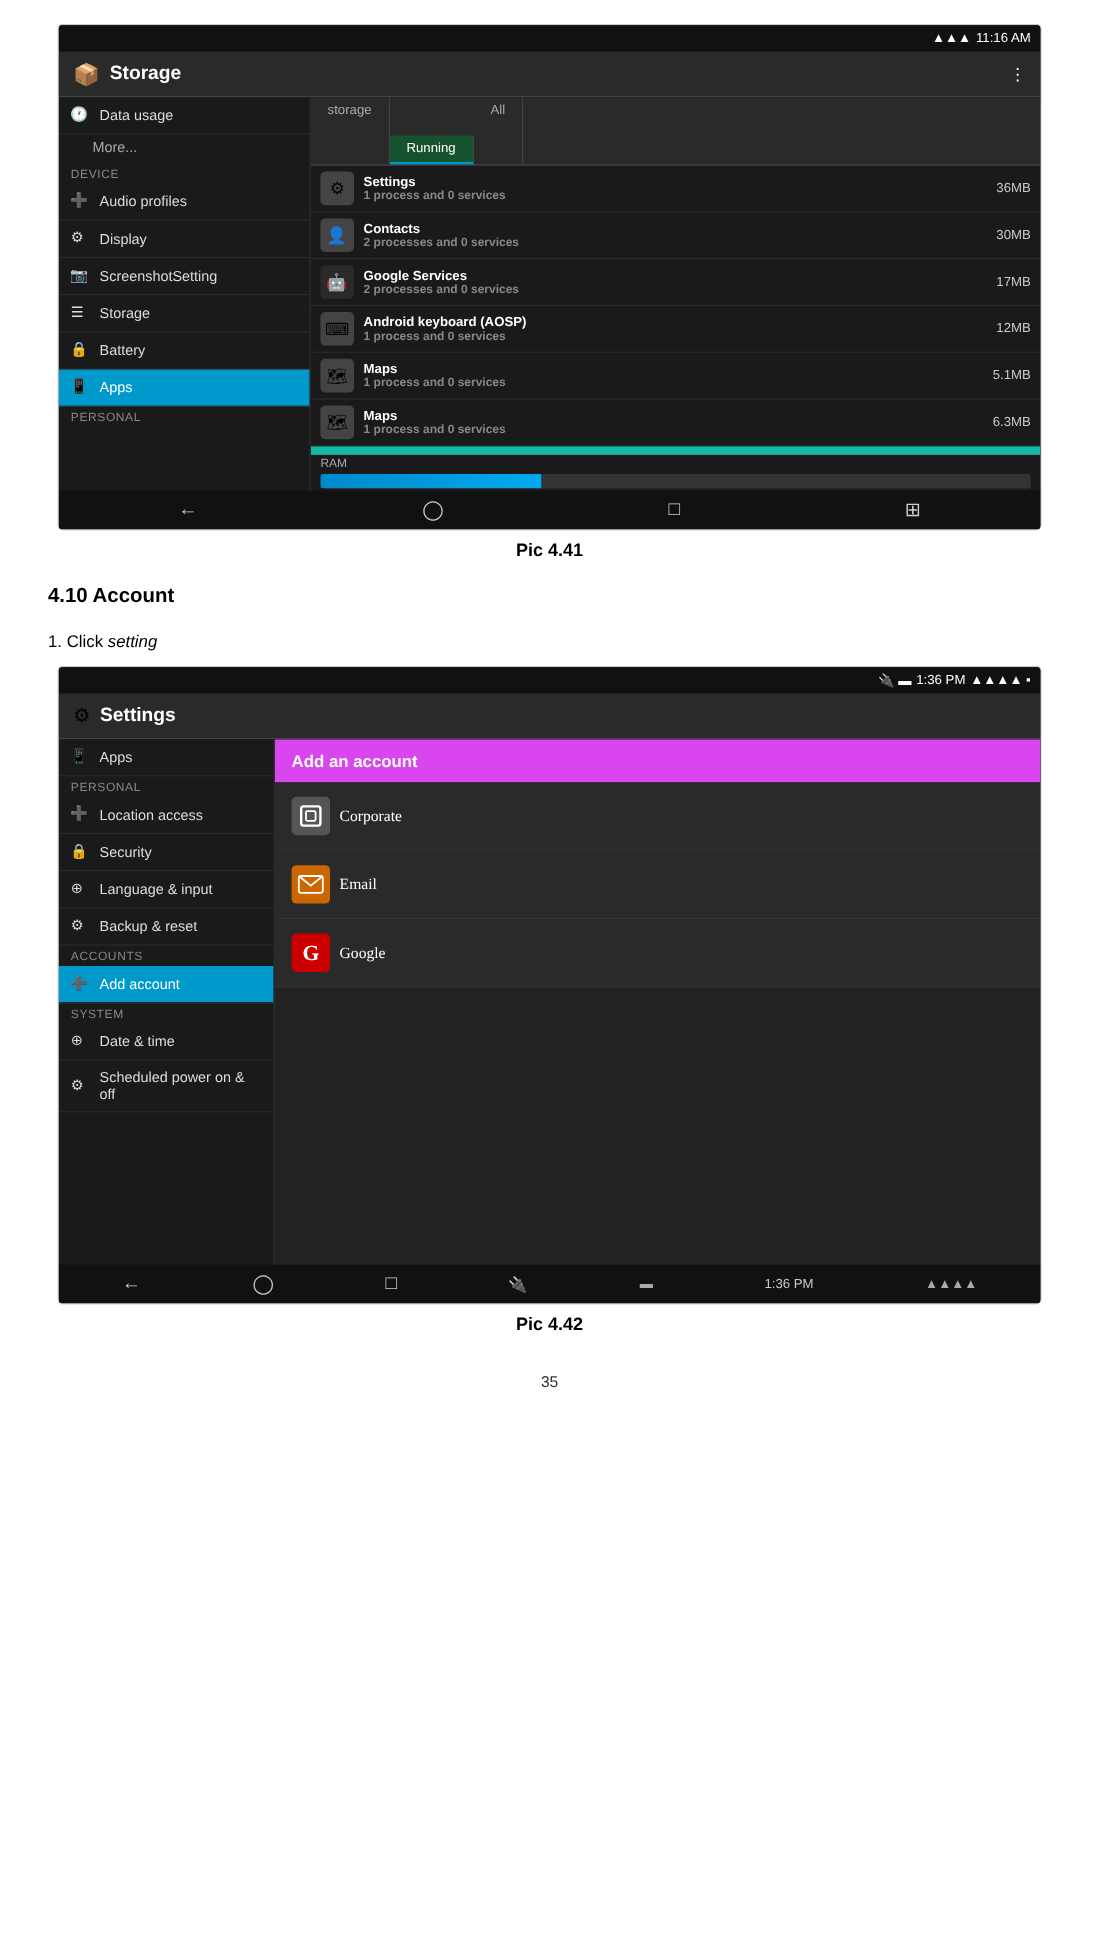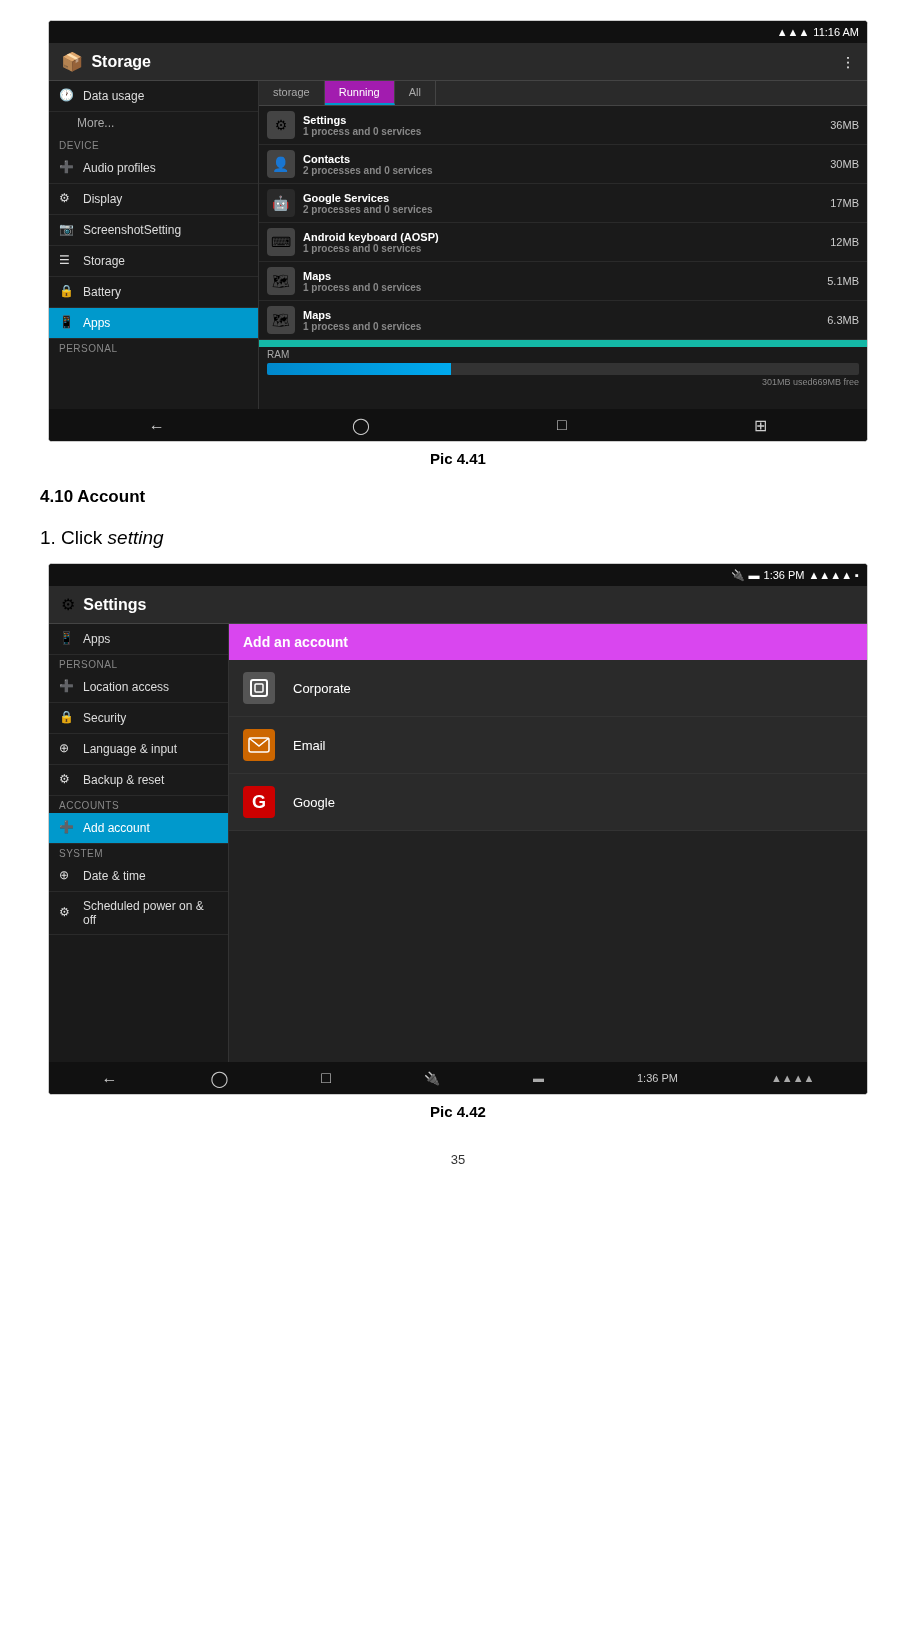--- a/index.html
+++ b/index.html
@@ -142,22 +142,23 @@
 
     .screen1-tab {
       padding: 5px 14px;
       color: #aaa;
       font-size: 11px;
       border-right: 1px solid #444;
     }
 
     .screen1-tab.active {
       color: #fff;
-      background: #a21caf;
+      background: #14532d;
       border-bottom: 2px solid #0099cc;
+      margin-top: 32px;
     }
 
     .app-row {
       display: flex;
       align-items: center;
       padding: 5px 8px;
       border-bottom: 1px solid #2a2a2a;
       gap: 8px;
     }
 
@@ -245,21 +246,21 @@
     }
 
     
     .section-heading {
       font-size: 17px;
       font-weight: bold;
       margin: 20px 0 16px 0;
     }
 
     .instruction-text {
-      font-size: 19px;
+      font-size: 14px;
       margin-bottom: 4px;
       line-height: 1.6;
     }
 
     .instruction-text em {
       font-style: italic;
     }
 
     
     .android-screen-2 {
@@ -296,22 +297,23 @@
       color: #fff;
       font-size: 14px;
       font-weight: bold;
     }
 
     .account-option-row {
       display: flex;
       align-items: center;
       padding: 12px 14px;
       border-bottom: 1px solid #333;
-      gap: 18px;
+      gap: 8px;
       background: #2a2a2a;
+      font-family: Liberation Serif, serif;
     }
 
     .account-option-icon {
       width: 32px;
       height: 32px;
       border-radius: 4px;
       display: flex;
       align-items: center;
       justify-content: center;
       font-size: 18px;

